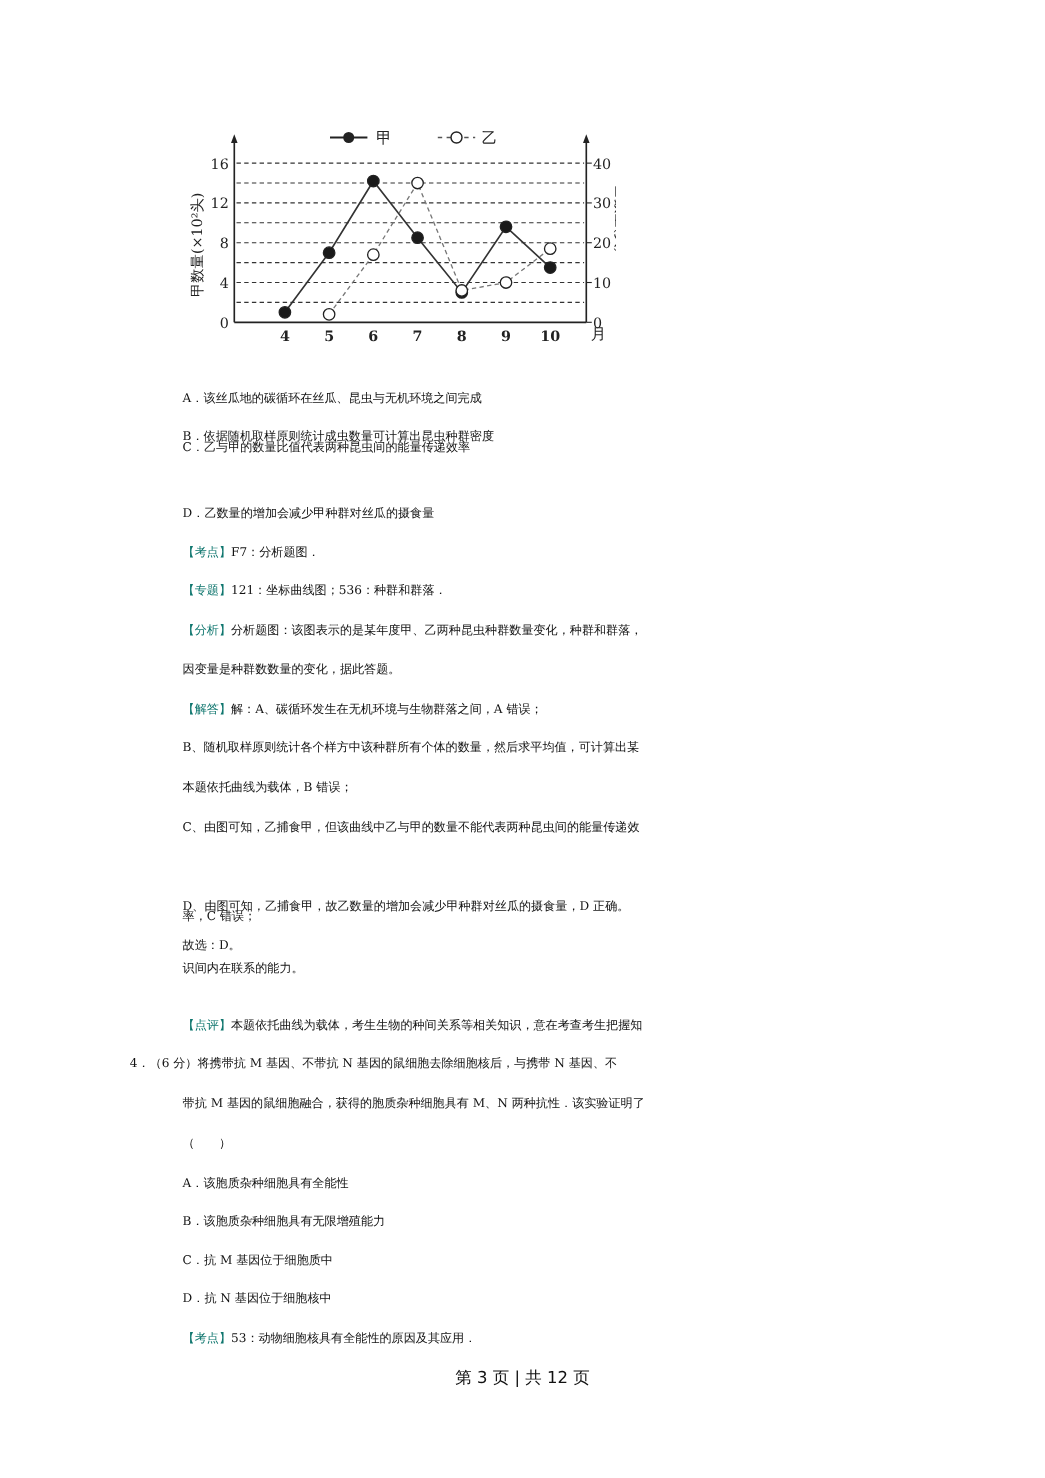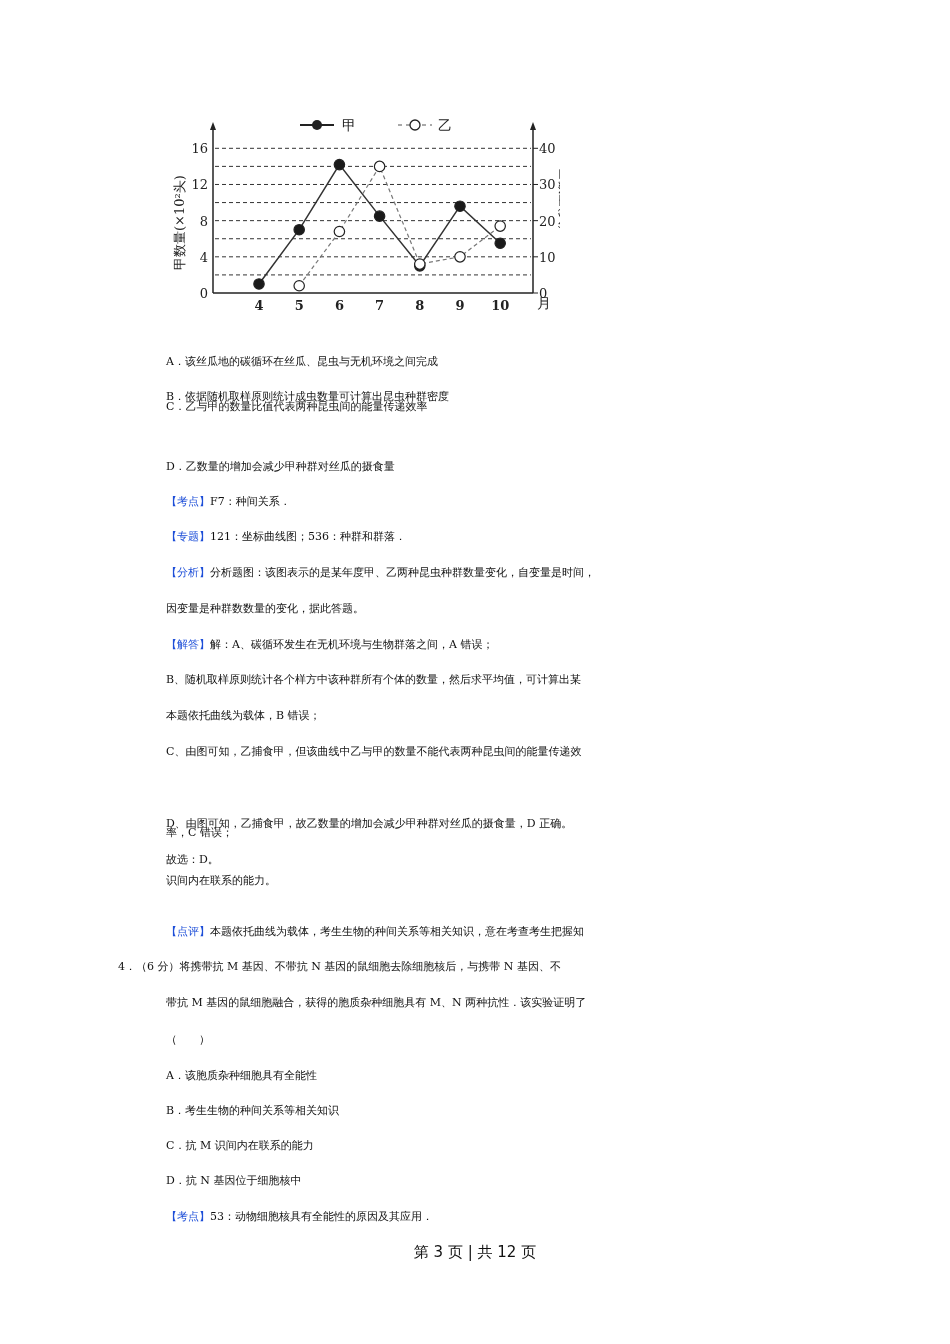--- a/index.html
+++ b/index.html
@@ -1,19 +1,19 @@
 <!DOCTYPE html>
 <html><head>
 <meta charset="utf-8">
 <style>
   html, body { margin:0; padding:0; background:#ffffff; }
   body { width:950px; height:1344px; position:relative; overflow:hidden;
          font-family:"DejaVu Serif","Liberation Serif",serif; color:#111; }
   .line { position:absolute; left:166px; font-size:11px; line-height:20px; white-space:nowrap; }
-  .tag { color:#1d4ed8; }
+  .tag { color:#0f766e; }
   .chart { position:absolute; left:160px; top:110px; width:400px; height:210px; }
   .footer { position:absolute; top:1243px; left:0; width:950px; text-align:center;
             font-family:"DejaVu Sans","Liberation Sans",sans-serif; font-size:15px; }
 </style>
 </head>
 <body>
 
 <svg class="chart" viewBox="0 0 400 210" width="400" height="210">
   <g id="grid">
       <line x1="55" x2="371" y1="164.9125" y2="164.9125" stroke="#333" stroke-width="1" stroke-dasharray="4,3"></line>
@@ -85,38 +85,38 @@
   <text id="ylab-left" x="0" y="0" font-size="13" fill="#222" transform="translate(24,160) rotate(-90)">甲数量(×10²头)</text>
   <text id="ylab-right" x="0" y="0" font-size="13" fill="#222" transform="translate(400,58) rotate(90)">乙数量(头)</text>
   <text id="xlab" x="377" y="198" font-size="14" fill="#222">月</text>
 </svg>
 
 <div class="line" style="top:352px">A．该丝瓜地的碳循环在丝瓜、昆虫与无机环境之间完成</div>
 <div class="line" style="top:387px">B．依据随机取样原则统计成虫数量可计算出昆虫种群密度</div>
 <div class="line" style="top:397px">C．乙与甲的数量比值代表两种昆虫间的能量传递效率</div>
 <div class="line" style="top:457px">D．乙数量的增加会减少甲种群对丝瓜的摄食量</div>
 
-<div class="line" style="top:492px"><span class="tag">【考点】</span><span>F7：种间关系．</span></div>
+<div class="line" style="top:492px"><span class="tag">【考点】</span><span>F7：分析题图．</span></div>
 <div class="line" style="top:527px"><span class="tag">【专题】</span><span>121：坐标曲线图；536：种群和群落．</span></div>
-<div class="line" style="top:563px"><span class="tag">【分析】</span><span>分析题图：该图表示的是某年度甲、乙两种昆虫种群数量变化，自变量是时间，</span></div>
+<div class="line" style="top:563px"><span class="tag">【分析】</span><span>分析题图：该图表示的是某年度甲、乙两种昆虫种群数量变化，种群和群落，</span></div>
 <div class="line" style="top:599px">因变量是种群数数量的变化，据此答题。</div>
 
 <div class="line" style="top:635px"><span class="tag">【解答】</span><span>解：A、碳循环发生在无机环境与生物群落之间，A 错误；</span></div>
 <div class="line" style="top:670px">B、随机取样原则统计各个样方中该种群所有个体的数量，然后求平均值，可计算出某</div>
 <div class="line" style="top:706px">本题依托曲线为载体，B 错误；</div>
 <div class="line" style="top:742px">C、由图可知，乙捕食甲，但该曲线中乙与甲的数量不能代表两种昆虫间的能量传递效</div>
 <div class="line" style="top:823px">率，C 错误；</div>
 <div class="line" style="top:814px">D、由图可知，乙捕食甲，故乙数量的增加会减少甲种群对丝瓜的摄食量，D 正确。</div>
 <div class="line" style="top:850px">故选：D。</div>
 
 <div class="line" style="top:922px"><span class="tag">【点评】</span><span>本题依托曲线为载体，考生生物的种间关系等相关知识，意在考查考生把握知</span></div>
 <div class="line" style="top:871px">识间内在联系的能力。</div>
 
 <div class="line" style="top:957px; left:118px">4．（6 分）将携带抗 M 基因、不带抗 N 基因的鼠细胞去除细胞核后，与携带 N 基因、不</div>
 <div class="line" style="top:993px">带抗 M 基因的鼠细胞融合，获得的胞质杂种细胞具有 M、N 两种抗性．该实验证明了</div>
 <div class="line" style="top:1030px">（　　）</div>
 <div class="line" style="top:1066px">A．该胞质杂种细胞具有全能性</div>
-<div class="line" style="top:1101px">B．考生生物的种间关系等相关知识</div>
-<div class="line" style="top:1136px">C．抗 M 识间内在联系的能力</div>
+<div class="line" style="top:1101px">B．该胞质杂种细胞具有无限增殖能力</div>
+<div class="line" style="top:1136px">C．抗 M 基因位于细胞质中</div>
 <div class="line" style="top:1171px">D．抗 N 基因位于细胞核中</div>
 <div class="line" style="top:1207px"><span class="tag">【考点】</span><span>53：动物细胞核具有全能性的原因及其应用．</span></div>
 
 <div class="footer">第 3 页 | 共 12 页</div>
 
 </body></html>

